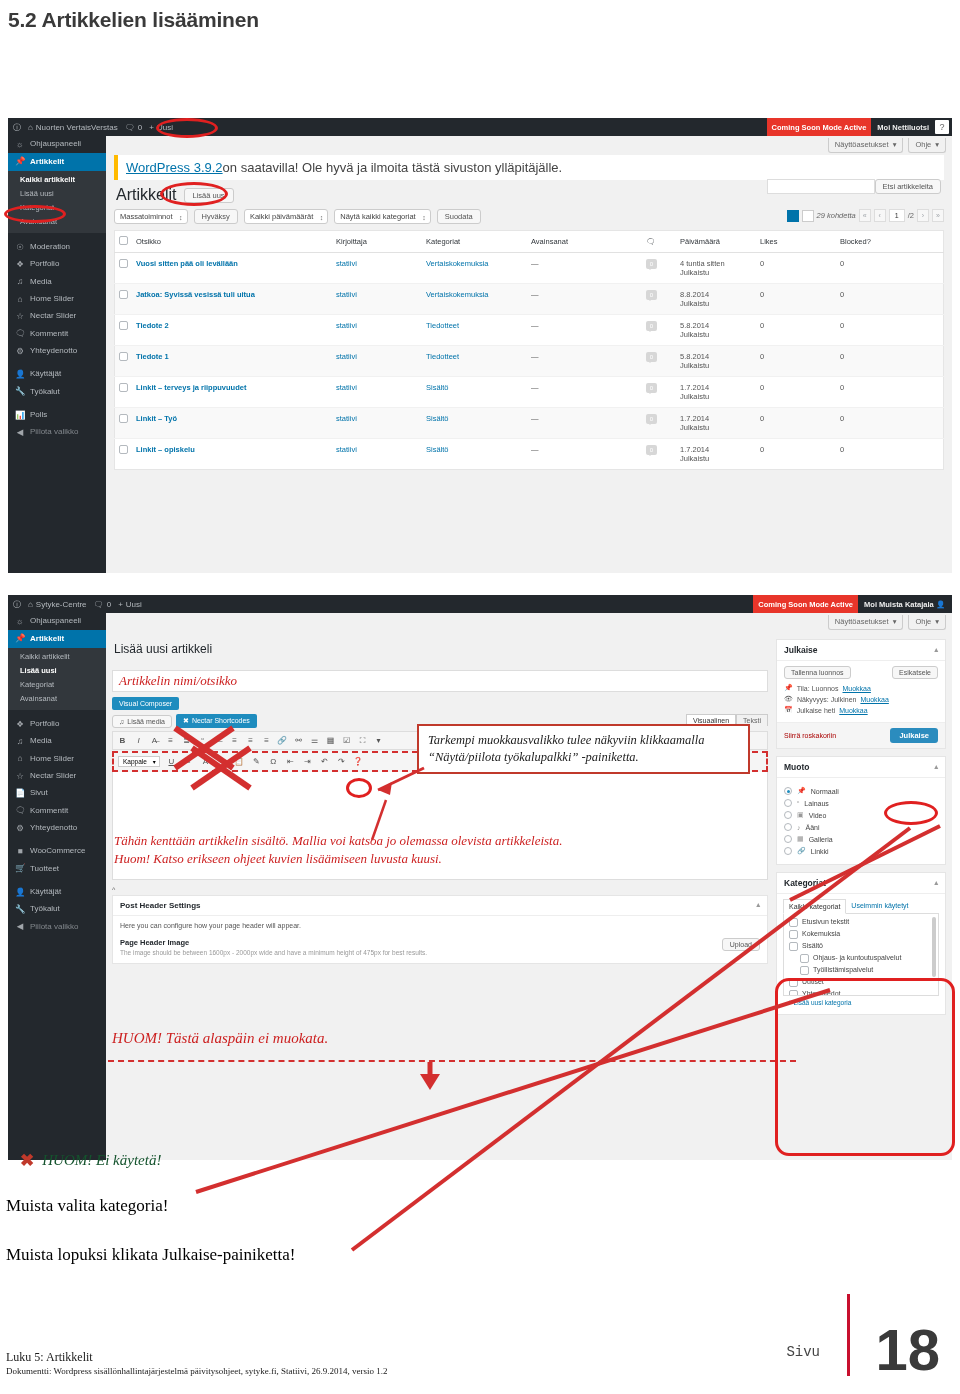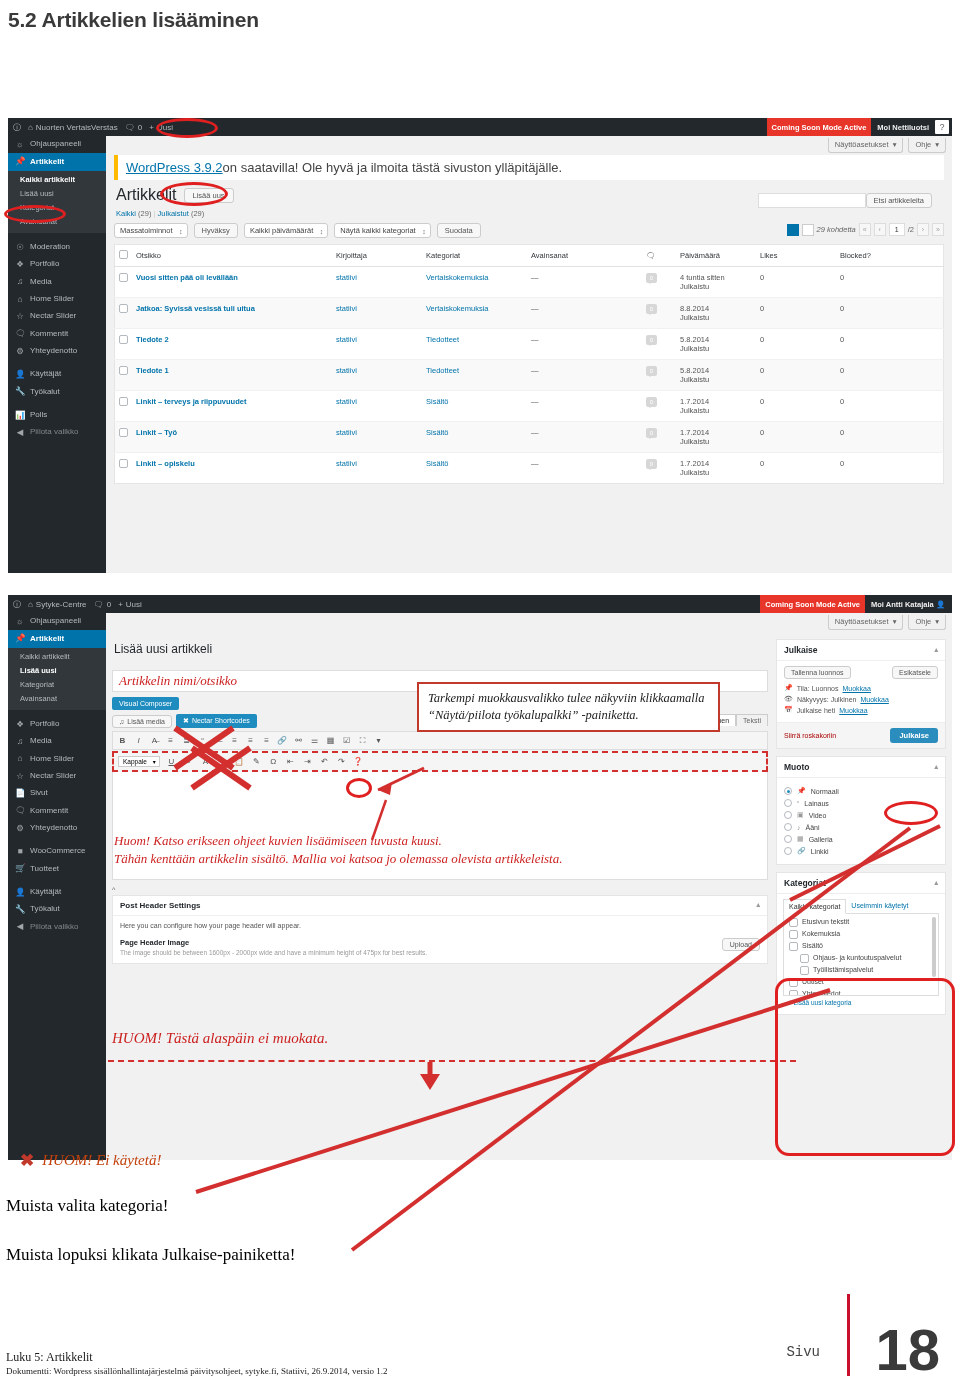--- a/index.html
+++ b/index.html
@@ -86,21 +86,21 @@
   .sel {
     background:#fff; border:1px solid #ccc; border-radius:3px; padding:2px 14px 2px 5px;
     color:#444; position:relative; white-space:nowrap;
   }
   .sel:after {
     content:"\2195"; position:absolute; right:4px; top:50%; transform:translateY(-50%);
     font-size:7px; color:#666;
   }
   .btn-sec { background:#f7f7f7; border:1px solid #ccc; border-radius:3px; padding:2px 7px; color:#555; }
 
-  .searchbox { position:absolute; right:12px; top:-30px; display:flex; }
+  .searchbox { position:absolute; right:3px; top:-30px; display:flex; }
   .searchbox input {
     width:108px; height:15px; border:1px solid #ddd; background:#fff; font-size:7.5px; padding:0 4px;
   }
   .pagination { position:absolute; right:0; top:0; display:flex; align-items:center; gap:3px; font-size:7.5px; color:#666; }
   .viewbtn { width:12px; height:12px; border:1px solid #ccc; background:#fff; display:inline-block; position:relative;}
   .viewbtn.active { background:#0073aa; border-color:#0073aa; }
   .pg {
     border:1px solid #ddd; background:#f7f7f7; color:#a0a5aa; width:12px; height:13px;
     display:flex; align-items:center; justify-content:center; font-size:7px;
   }
@@ -327,27 +327,20 @@
 
     <div class="notice">
       <span style="color:#0073aa;text-decoration:underline;">WordPress 3.9.2</span><span>on saatavilla! Ole hyvä ja ilmoita tästä sivuston ylläpitäjälle.</span>
     </div>
 
     <div class="wp-h1">
       <span>Artikkelit</span>
       <span class="addnew-btn">Lisää uusi</span>
     </div>
 
-    <div class="subsubsub">
-      <span>Kaikki</span>
-      <span class="cnt">(29)</span>
-      <span class="sep">|</span>
-      <span>Julkaistut</span>
-      <span class="cnt">(29)</span>
-    </div>
 
     <div class="tablenav">
       <span class="sel">Massatoiminnot</span>
       <span class="btn-sec">Hyväksy</span>
       <span class="sel">Kaikki päivämäärät</span>
       <span class="sel">Näytä kaikki kategoriat</span>
       <span class="btn-sec">Suodata</span>
 
       <span class="searchbox">
         <input type="text" value="" style="">
@@ -476,21 +469,21 @@
       <span>🗨</span>
       <span>0</span>
     </span>
     <span class="ab-item">
       <span>+</span>
       <span>Uusi</span>
     </span>
     <span class="ab-right">
       <span class="coming-soon">Coming Soon Mode Active</span>
       <span class="ab-user">
-        <span>Moi Antti Katajala</span>
+        <span>Moi Muista Katajala</span>
         <span>👤</span>
       </span>
     </span>
   </div>
 
   <div class="sidebar">
     <div class="menu-item">
       <span class="ic">☼</span>
       <span>Ohjauspaneeli</span>
       </div>
@@ -783,39 +776,39 @@
         </div>
       </div>
     </div>
   </div>
 </div>
 
 <div class="red-ellipse" style="left:156px; top:118px; width:62px; height:20px;"></div>
 <div class="red-ellipse" style="left:4px;   top:205px; width:62px; height:18px;"></div>
 <div class="red-ellipse" style="left:160px; top:182px; width:68px; height:24px;"></div>
 
-<div class="callout" style="left:417px; top:682px; width:303px;">Tarkempi muokkausvalikko tulee näkyviin klikkaamalla “Näytä/piilota työkalupalkki” -painiketta.</div>
+<div class="callout" style="left:417px; top:724px; width:333px;">Tarkempi muokkausvalikko tulee näkyviin klikkaamalla “Näytä/piilota työkalupalkki” -painiketta.</div>
 
 <div class="red-ellipse" style="left:346px; top:778px; width:26px; height:20px;"></div>
 
 <div class="red-ellipse" style="left:884px; top:801px; width:54px; height:24px;"></div>
 
 <div class="red-rect-round" style="left:775px; top:978px; width:180px; height:178px;"></div>
 
 <div class="ann ann-text" style="left:114px; top:832px; width:640px; font-size:13px; line-height:1.4;">
+  <div>Tähän kenttään artikkelin sisältö. Mallia voi katsoa jo olemassa olevista artikkeleista.</div>
   <div>Huom! Katso erikseen ohjeet kuvien lisäämiseen luvusta kuusi.</div>
-  <div>Tähän kenttään artikkelin sisältö. Mallia voi katsoa jo olemassa olevista artikkeleista.</div>
 </div>
 
 <div class="ann ann-text" style="left:112px; top:1030px; font-size:15px;">HUOM! Tästä alaspäin ei muokata.</div>
 <div class="dashed-hr" style="left:108px; top:1060px; width:688px;"></div>
 
 <div class="ann" style="left:20px; top:1150px; display:flex; align-items:center; gap:8px;">
   <span style="color:#c0392b; font-size:17px; font-weight:bold;">✖</span>
-  <span class="ann-text blacktext" style="font-size:15px; font-style:italic; color:#c2410c;">HUOM! Ei käytetä!</span>
+  <span class="ann-text blacktext" style="font-size:15px; font-style:italic; color:#14532d;">HUOM! Ei käytetä!</span>
 </div>
 
 <div class="ann blacktext" style="left:6px; top:1196px; font-size:17px;">Muista valita kategoria!</div>
 <div class="ann blacktext" style="left:6px; top:1245px; font-size:17px;">Muista lopuksi klikata Julkaise-painiketta!</div>
 
 <svg class="overlay" viewBox="0 0 960 1394">
 
   <line x1="175" y1="728" x2="233" y2="768" stroke="#d32f2f" stroke-width="6"></line>
   <line x1="233" y1="728" x2="175" y2="768" stroke="#d32f2f" stroke-width="6"></line>
 

